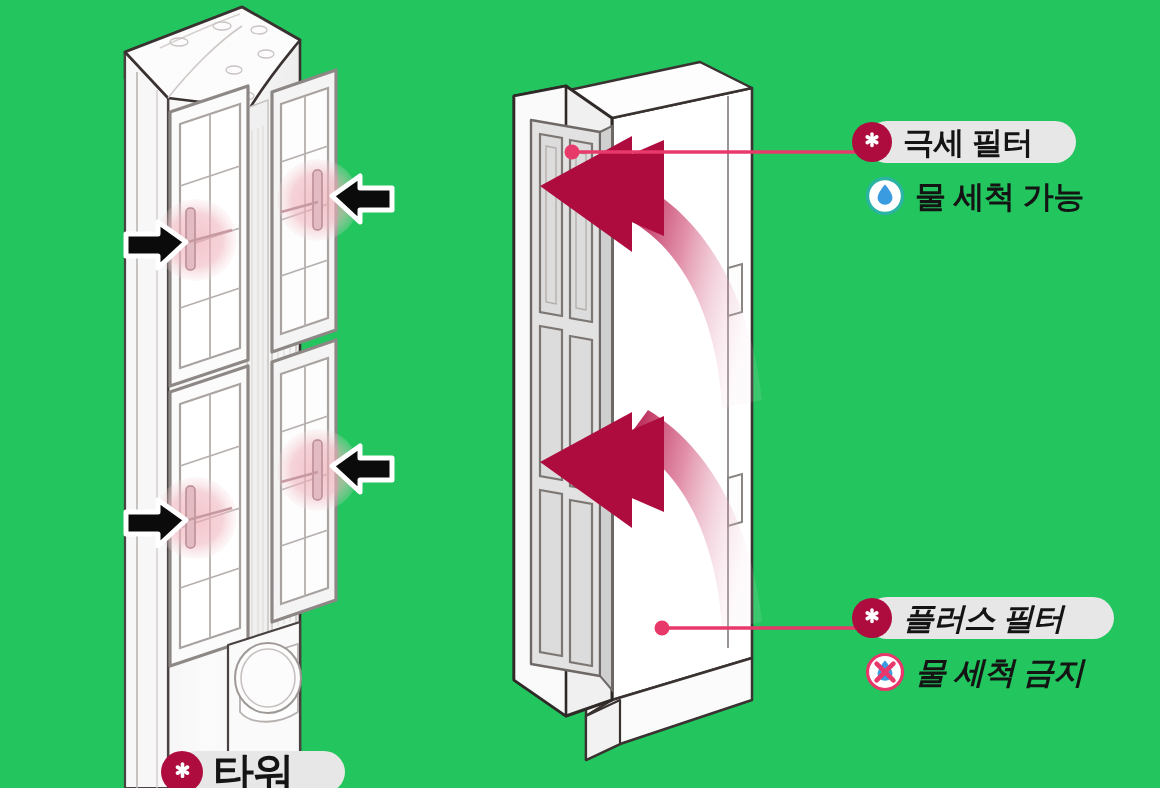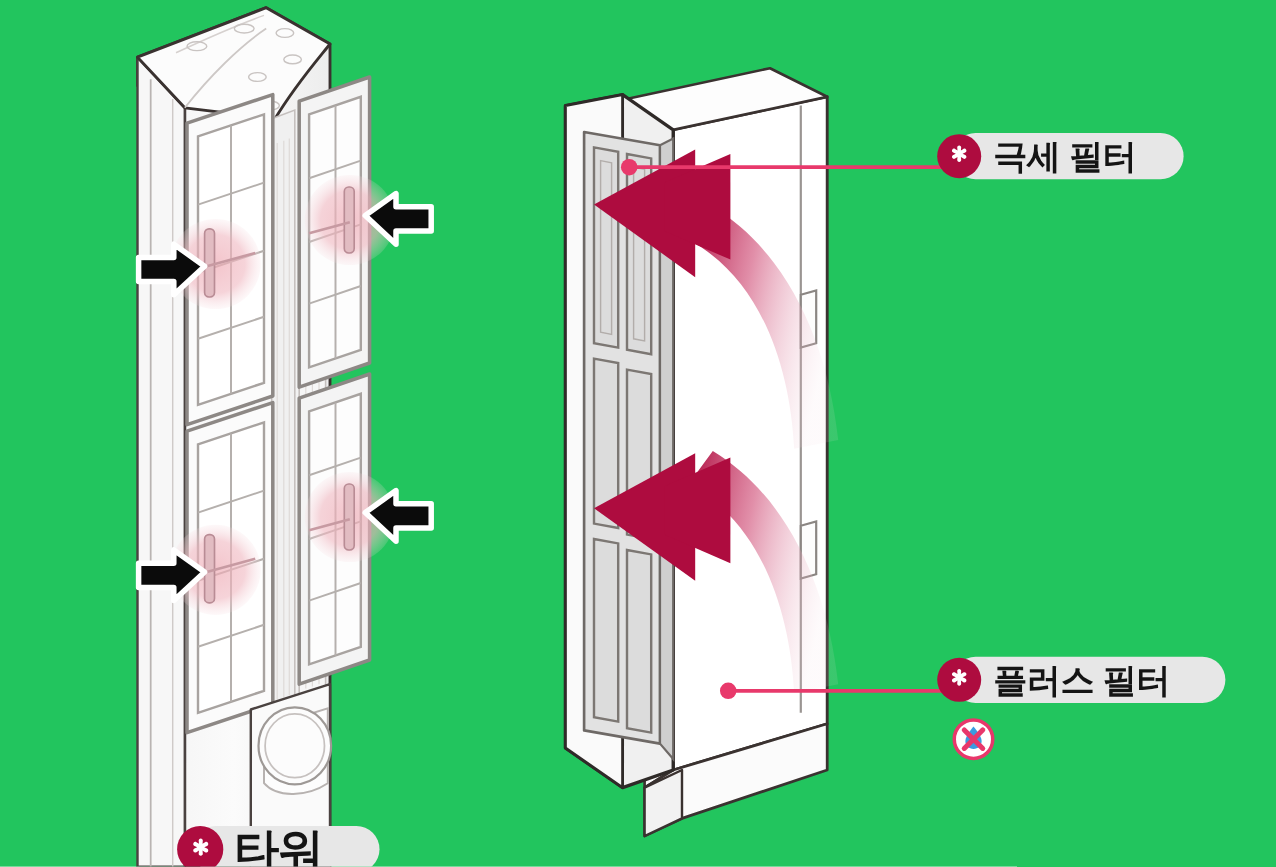--- a/index.html
+++ b/index.html
@@ -93,21 +93,21 @@
     font-size: 31px;
     font-weight: bold;
     color: #141414;
     letter-spacing: -0.5px;
     white-space: nowrap;
     line-height: 1;
   }
 
   
   #callout-fine   { left: 852px; top: 118px; }
-  #callout-plus   { left: 852px; top: 594px; }
+  #callout-plus   { left: 852px; top: 594px; font-style: italic; }
 
   
   #callout-tower {
     position: absolute;
     left: 161px;
     top: 749px;
   }
   #callout-tower .pill-row { height: 46px; }
   #callout-tower .pill-bg {
     left: 14px; top: 2px; height: 42px; width: 170px;
@@ -326,20 +326,30 @@
   <div class="callout" id="callout-fine">
     <div class="pill-row">
       <div class="pill-bg" style="width:210px;"></div>
       <div class="badge">
         <svg width="24" height="24" viewBox="0 0 24 24" aria-hidden="true">
           <path fill="#ffffff" d="M12 2.2c1.1 0 1.9.9 1.8 2l-.25 2.6 2.2-1.45c.92-.6 2.1-.3 2.6.7.5 1 .12 2.15-.88 2.6l-2.4 1.1 2.4 1.1c1 .45 1.38 1.6.88 2.6-.5 1-1.68 1.3-2.6.7l-2.2-1.45.25 2.6c.1 1.1-.7 2-1.8 2s-1.9-.9-1.8-2l.25-2.6-2.2 1.45c-.92.6-2.1.3-2.6-.7-.5-1-.12-2.15.88-2.6l2.4-1.1-2.4-1.1c-1-.45-1.38-1.6-.88-2.6.5-1 1.68-1.3 2.6-.7l2.2 1.45-.25-2.6c-.1-1.1.7-2 1.8-2z"></path>
         </svg>
       </div>
       <div class="pill-text">극세 필터</div>
     </div>
+    <div class="note-row">
+      <div class="note-icon">
+        <svg width="42" height="42" viewBox="0 0 42 42" aria-hidden="true">
+          <circle cx="21" cy="21" r="17.5" fill="#ffffff" stroke="#2bb3a3" stroke-width="3.4"></circle>
+          <path d="M21 9.5c0 0 7.4 8.2 7.4 13.1 0 4.2-3.3 7.2-7.4 7.2s-7.4-3-7.4-7.2C13.6 17.7 21 9.5 21 9.5z" fill="#3b9be0"></path>
+          <path d="M21 13.5c0 0 4.6 5.6 4.6 9 0 2.8-2 4.8-4.6 4.8s-4.6-2-4.6-4.8c0-3.4 4.6-9 4.6-9z" fill="#ffffff" opacity="0.0"></path>
+        </svg>
+      </div>
+      <div class="note-text">물 세척 가능</div>
+    </div>
   </div>
 
   <div class="callout" id="callout-plus">
     <div class="pill-row">
       <div class="pill-bg" style="width:248px;"></div>
       <div class="badge">
         <svg width="24" height="24" viewBox="0 0 24 24" aria-hidden="true">
           <path fill="#ffffff" d="M12 2.2c1.1 0 1.9.9 1.8 2l-.25 2.6 2.2-1.45c.92-.6 2.1-.3 2.6.7.5 1 .12 2.15-.88 2.6l-2.4 1.1 2.4 1.1c1 .45 1.38 1.6.88 2.6-.5 1-1.68 1.3-2.6.7l-2.2-1.45.25 2.6c.1 1.1-.7 2-1.8 2s-1.9-.9-1.8-2l.25-2.6-2.2 1.45c-.92.6-2.1.3-2.6-.7-.5-1-.12-2.15.88-2.6l2.4-1.1-2.4-1.1c-1-.45-1.38-1.6-.88-2.6.5-1 1.68-1.3 2.6-.7l2.2 1.45-.25-2.6c-.1-1.1.7-2 1.8-2z"></path>
         </svg>
       </div>
@@ -347,20 +357,21 @@
     </div>
     <div class="note-row">
       <div class="note-icon">
         <svg width="42" height="42" viewBox="0 0 42 42" aria-hidden="true">
           <circle cx="21" cy="21" r="17.5" fill="#ffffff" stroke="#e8376b" stroke-width="3.2"></circle>
           <path d="M21 9.5c0 0 7.4 8.2 7.4 13.1 0 4.2-3.3 7.2-7.4 7.2s-7.4-3-7.4-7.2C13.6 17.7 21 9.5 21 9.5z" fill="#3b9be0"></path>
           <path d="M12.6 12.6 L29.4 29.4" stroke="#e8376b" stroke-width="4.6" stroke-linecap="round"></path>
           <path d="M29.4 12.6 L12.6 29.4" stroke="#e8376b" stroke-width="4.6" stroke-linecap="round"></path>
         </svg>
       </div>
+      <div class="note-text">물 세척 금지</div>
     </div>
   </div>
 
   <div id="callout-tower">
     <div class="pill-row">
       <div class="pill-bg"></div>
       <div class="badge">
         <svg width="25" height="25" viewBox="0 0 24 24" aria-hidden="true">
           <path fill="#ffffff" d="M12 2.2c1.1 0 1.9.9 1.8 2l-.25 2.6 2.2-1.45c.92-.6 2.1-.3 2.6.7.5 1 .12 2.15-.88 2.6l-2.4 1.1 2.4 1.1c1 .45 1.38 1.6.88 2.6-.5 1-1.68 1.3-2.6.7l-2.2-1.45.25 2.6c.1 1.1-.7 2-1.8 2s-1.9-.9-1.8-2l.25-2.6-2.2 1.45c-.92.6-2.1.3-2.6-.7-.5-1-.12-2.15.88-2.6l2.4-1.1-2.4-1.1c-1-.45-1.38-1.6-.88-2.6.5-1 1.68-1.3 2.6-.7l2.2 1.45-.25-2.6c-.1-1.1.7-2 1.8-2z"></path>
         </svg>

